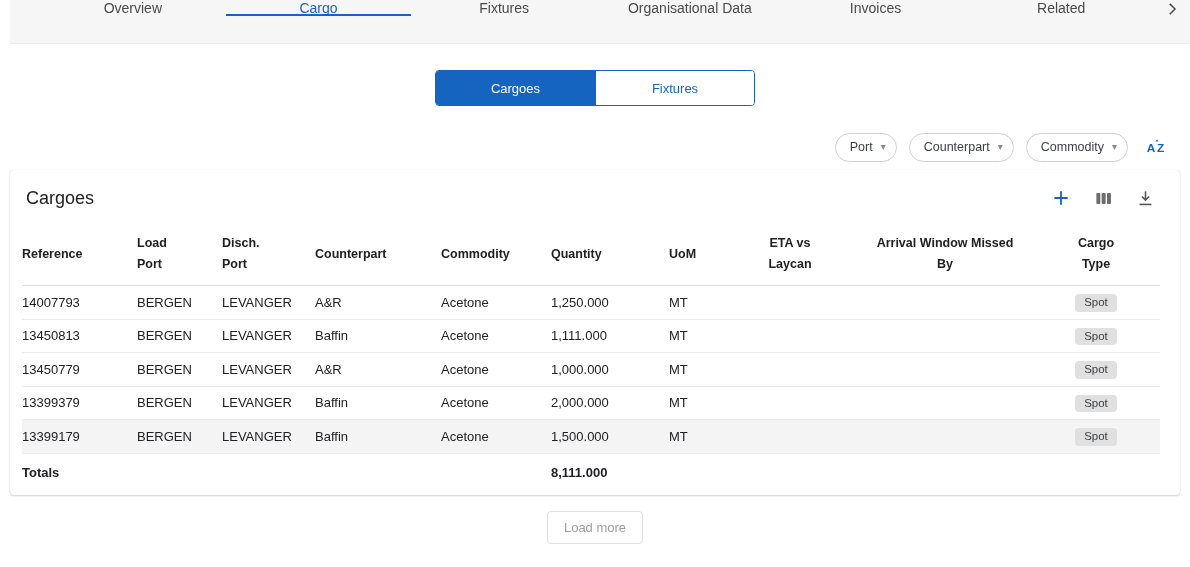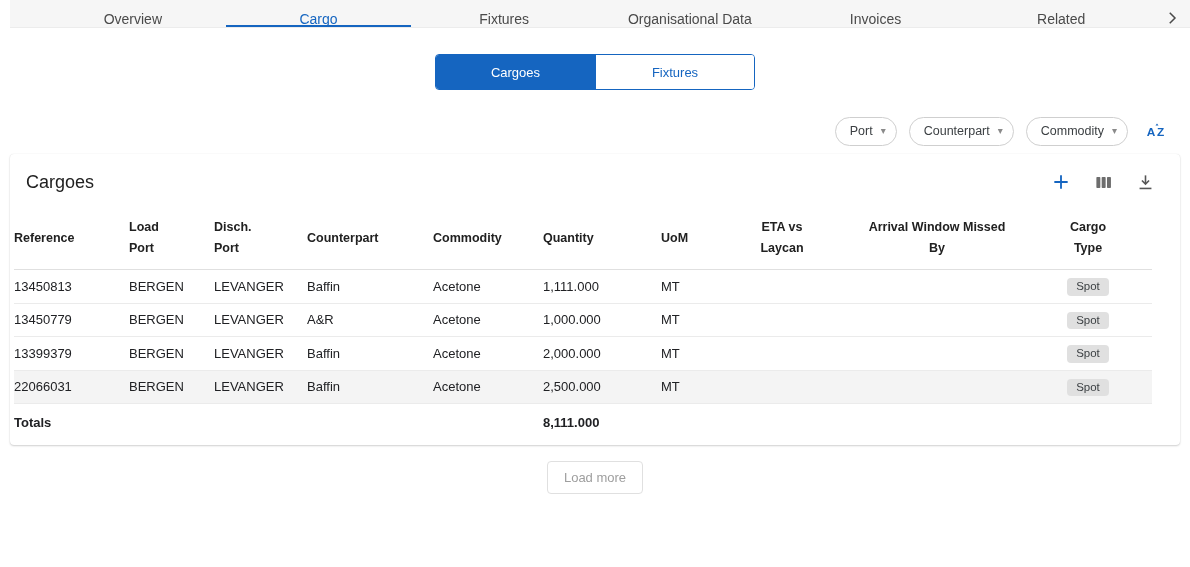--- a/index.html
+++ b/index.html
@@ -6,22 +6,22 @@
   * { box-sizing:border-box; }
   html,body { margin:0; padding:0; }
   body {
     width:1190px; height:567px; background:#ffffff;
     font-family:"Liberation Sans", sans-serif; color:#202124;
     overflow:hidden;
   }
 
   
   .topnav {
-    height:28px; background:#f6f6f6; border-bottom:1px solid #ececec;
-    display:flex; align-items:flex-end;margin-left:10px;
+    height:44px; background:#f6f6f6; border-bottom:1px solid #ececec;
+    display:flex; align-items:flex-start;margin-left:10px;
   }
   .nav-spacer { width:30px; }
   .nav-tabs { flex:1; display:flex; }
   .nav-tab {
     flex:1; display:flex; align-items:center; justify-content:center;
     font-size:14px; color:#4a4a4a; cursor:pointer; position:relative;
   }
   .nav-tab.active { color:var(--accent); }
   .nav-tab.active::after {
     content:""; position:absolute; left:0; right:0; bottom:0; height:2px;
@@ -67,21 +67,21 @@
     padding-bottom:4px;
   }
   .card-header {
     display:flex; align-items:center; padding:17px 24px 12px 16px;
   }
   .card-title { font-size:18px; color:#212121; }
   .card-actions { margin-left:auto; display:flex; align-items:center; gap:20px; }
   .icon-btn { width:22px; height:22px; display:flex; align-items:center; justify-content:center; cursor:pointer; }
 
   
-  table { width:calc(100% - 32px); margin:0 4px; border-collapse:collapse; table-layout:fixed; }
+  table { width:calc(100% - 32px); margin:0 12px; border-collapse:collapse; table-layout:fixed; }
   col.c-reference{width:115px} col.c-load_port{width:85px} col.c-disch_port{width:93px}
   col.c-counterpart{width:126px} col.c-commodity{width:110px} col.c-quantity{width:102px}
   col.c-uom{width:85px} col.c-eta_vs_laycan{width:120px} col.c-arrival_window_missed_by{width:190px}
   col.c-cargo_type{width:auto}
   th, td { padding:7px 16px 7px 0; font-size:13px; text-align:left; vertical-align:middle; }
   th {
     font-weight:bold; font-size:12.5px; color:#212121; line-height:21px;
     padding-top:12px; padding-bottom:10px; border-bottom:1px solid #e0e0e0;
   }
   td { color:#202124; line-height:17px; border-bottom:1px solid #ebebeb; }
@@ -215,20 +215,32 @@
           <th class="al-left col-commodity">Commodity</th>
           <th class="al-right col-quantity">Quantity</th>
           <th class="al-left col-uom">UoM</th>
           <th class="al-center col-eta_vs_laycan">ETA vs<br>Laycan</th>
           <th class="al-center col-arrival_window_missed_by">Arrival Window Missed<br>By</th>
           <th class="al-center col-cargo_type">Cargo<br>Type</th>
         </tr>
     </thead>
     <tbody>
         <tr class="data-row">
+          <td class="al-left col-reference">14007793</td>
+          <td class="al-left col-load_port">BERGEN</td>
+          <td class="al-left col-disch_port">LEVANGER</td>
+          <td class="al-left col-counterpart">A&amp;R</td>
+          <td class="al-left col-commodity">Acetone</td>
+          <td class="al-right col-quantity">1,250.000</td>
+          <td class="al-left col-uom">MT</td>
+          <td class="al-center col-eta_vs_laycan"></td>
+          <td class="al-center col-arrival_window_missed_by"></td>
+          <td class="al-center col-cargo_type"><span class="type-chip">Spot</span></td>
+        </tr>
+        <tr class="data-row">
           <td class="al-left col-reference">13450813</td>
           <td class="al-left col-load_port">BERGEN</td>
           <td class="al-left col-disch_port">LEVANGER</td>
           <td class="al-left col-counterpart">Baffin</td>
           <td class="al-left col-commodity">Acetone</td>
           <td class="al-right col-quantity">1,111.000</td>
           <td class="al-left col-uom">MT</td>
           <td class="al-center col-eta_vs_laycan"></td>
           <td class="al-center col-arrival_window_missed_by"></td>
           <td class="al-center col-cargo_type"><span class="type-chip">Spot</span></td>
@@ -251,26 +263,26 @@
           <td class="al-left col-disch_port">LEVANGER</td>
           <td class="al-left col-counterpart">Baffin</td>
           <td class="al-left col-commodity">Acetone</td>
           <td class="al-right col-quantity">2,000.000</td>
           <td class="al-left col-uom">MT</td>
           <td class="al-center col-eta_vs_laycan"></td>
           <td class="al-center col-arrival_window_missed_by"></td>
           <td class="al-center col-cargo_type"><span class="type-chip">Spot</span></td>
         </tr>
         <tr class="data-row highlighted">
-          <td class="al-left col-reference">22066031</td>
+          <td class="al-left col-reference">13399179</td>
           <td class="al-left col-load_port">BERGEN</td>
           <td class="al-left col-disch_port">LEVANGER</td>
           <td class="al-left col-counterpart">Baffin</td>
           <td class="al-left col-commodity">Acetone</td>
-          <td class="al-right col-quantity">2,500.000</td>
+          <td class="al-right col-quantity">1,500.000</td>
           <td class="al-left col-uom">MT</td>
           <td class="al-center col-eta_vs_laycan"></td>
           <td class="al-center col-arrival_window_missed_by"></td>
           <td class="al-center col-cargo_type"><span class="type-chip">Spot</span></td>
         </tr>
       </tbody>
     <tfoot>
       <tr>
         <td>Totals</td>
         <td></td>

